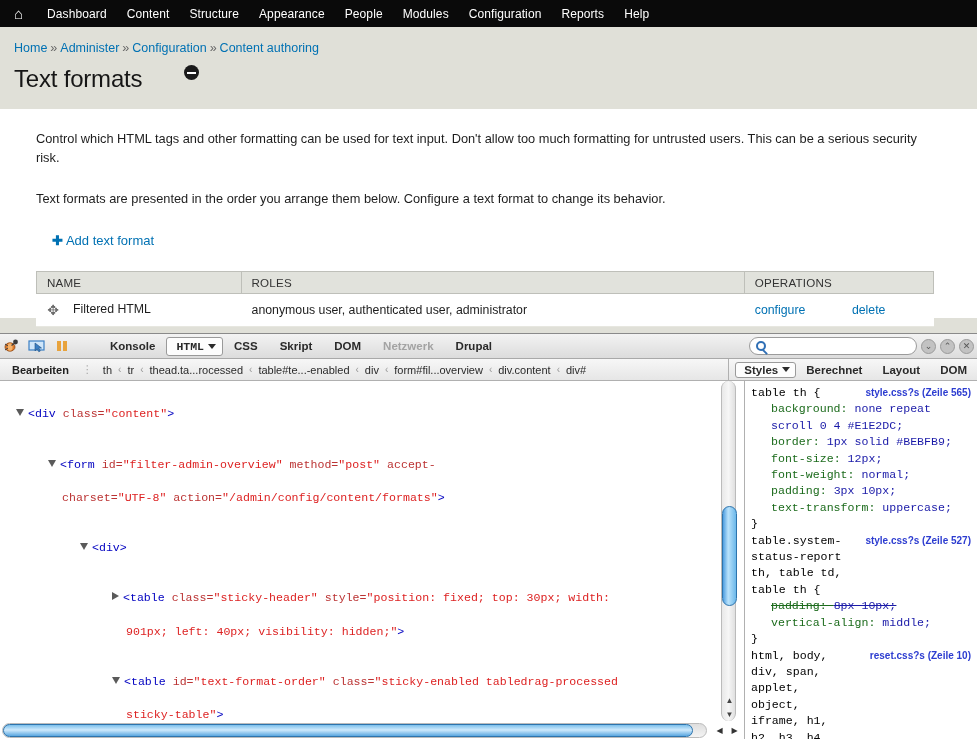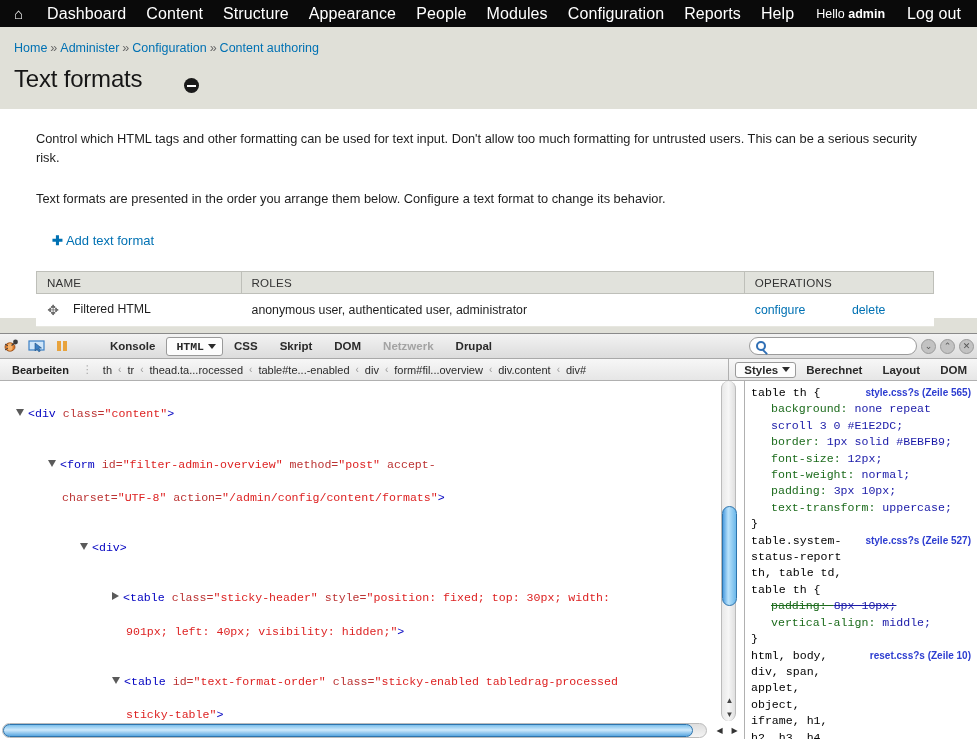--- a/index.html
+++ b/index.html
@@ -21,21 +21,21 @@
     position: relative;
   }
   #drupal-toolbar .home-icon {
     color: #fff;
     font-size: 15px;
     margin-right: 14px;
     line-height: 1;
   }
   .tb-link {
     color: #ffffff;
-    font-size: 16px;
+    font-size: 12px;
     text-decoration: none;
     padding: 0 10px;
     white-space: nowrap;
     letter-spacing: 0.1px;
   }
   #drupal-toolbar .right-group {
     margin-left: auto;
     display: flex;
     align-items: center;
     height: 100%;
@@ -66,21 +66,21 @@
   }
   #breadcrumb {
     padding: 14px 0 0 14px;
     font-size: 12.5px;
     color: #4a4a4a;
   }
   #breadcrumb a { color: #0071b3; text-decoration: none; }
   #breadcrumb .sep { color: #666; padding: 0 3px; }
 
   #page-title-row {
-    display: flex; align-items: flex-end;
+    display: flex; align-items: flex-start;
     padding: 10px 0 0 14px;
     gap: 28px;
   }
   #page-title {
     font-size: 24px;
     color: #161616;
     font-weight: normal;
     margin: 0;
     letter-spacing: -0.2px;
   }
@@ -431,27 +431,20 @@
   <span class="home-icon">⌂</span>
   <a class="tb-link">Dashboard</a>
   <a class="tb-link">Content</a>
   <a class="tb-link">Structure</a>
   <a class="tb-link">Appearance</a>
   <a class="tb-link">People</a>
   <a class="tb-link">Modules</a>
   <a class="tb-link">Configuration</a>
   <a class="tb-link">Reports</a>
   <a class="tb-link">Help</a>
-  <div class="right-group">
-    <span class="tb-hello"><span>Hello </span><b>admin</b></span>
-    <a class="tb-link">Log out</a>
-    <div id="toolbar-collapse">
-      <span class="tri"></span>
-    </div>
-  </div>
 </div>
 
 <div id="page">
 
   <div id="breadcrumb">
     <a>Home</a><span class="sep">»</span><a>Administer</a><span class="sep">»</span><a>Configuration</a><span class="sep">»</span><a>Content authoring</a>
   </div>
 
   <div id="page-title-row">
     <h1 id="page-title">Text formats</h1>
@@ -629,21 +622,21 @@
       </div>
     </div>
 
     <div id="fb-css">
 
       <div class="rule">
         <div class="rule-head">
           <span class="selector">table th {</span>
           <span class="src-link">style.css?s (Zeile 565)</span>
         </div>
-        <span class="prop"><span>background</span>: <span class="pval">none repeat scroll 3 0 #E1E2DC;</span></span>
+        <span class="prop"><span>background</span>: <span class="pval">none repeat scroll 0 4 #E1E2DC;</span></span>
         <span class="prop"><span>border</span>: <span class="pval">1px solid #BEBFB9;</span></span>
         <span class="prop"><span>font-size</span>: <span class="pval">12px;</span></span>
         <span class="prop"><span>font-weight</span>: <span class="pval">normal;</span></span>
         <span class="prop"><span>padding</span>: <span class="pval">3px 10px;</span></span>
         <span class="prop"><span>text-transform</span>: <span class="pval">uppercase;</span></span>
         <span class="brace">}</span>
       </div>
 
       <div class="rule">
         <div class="rule-head">

